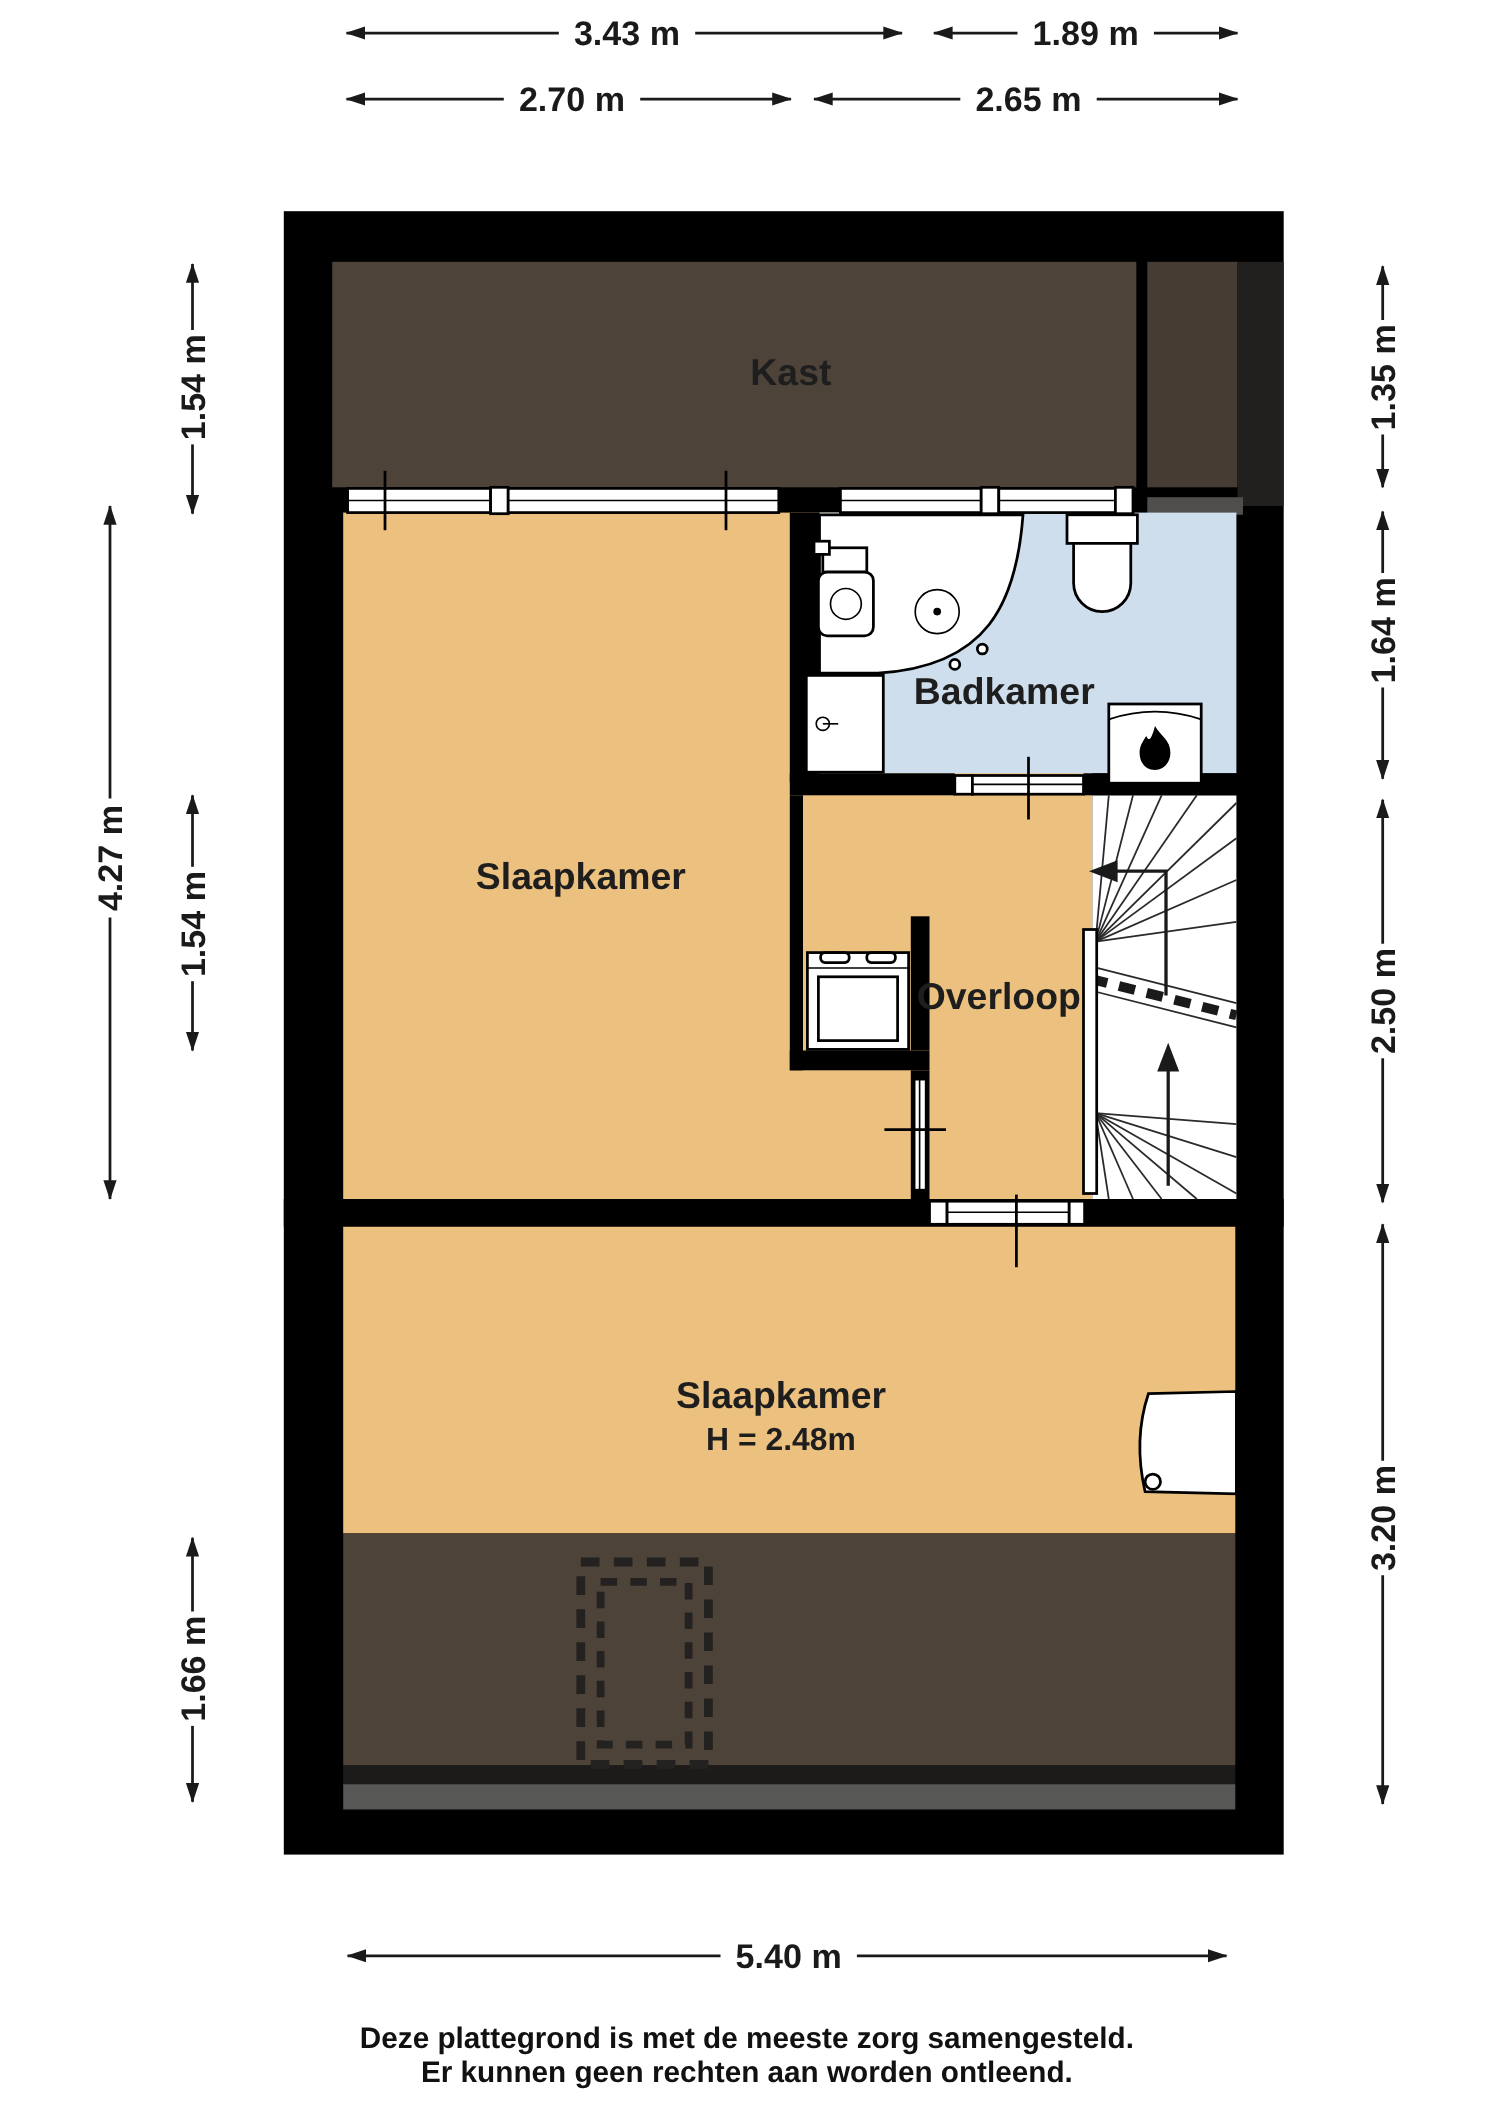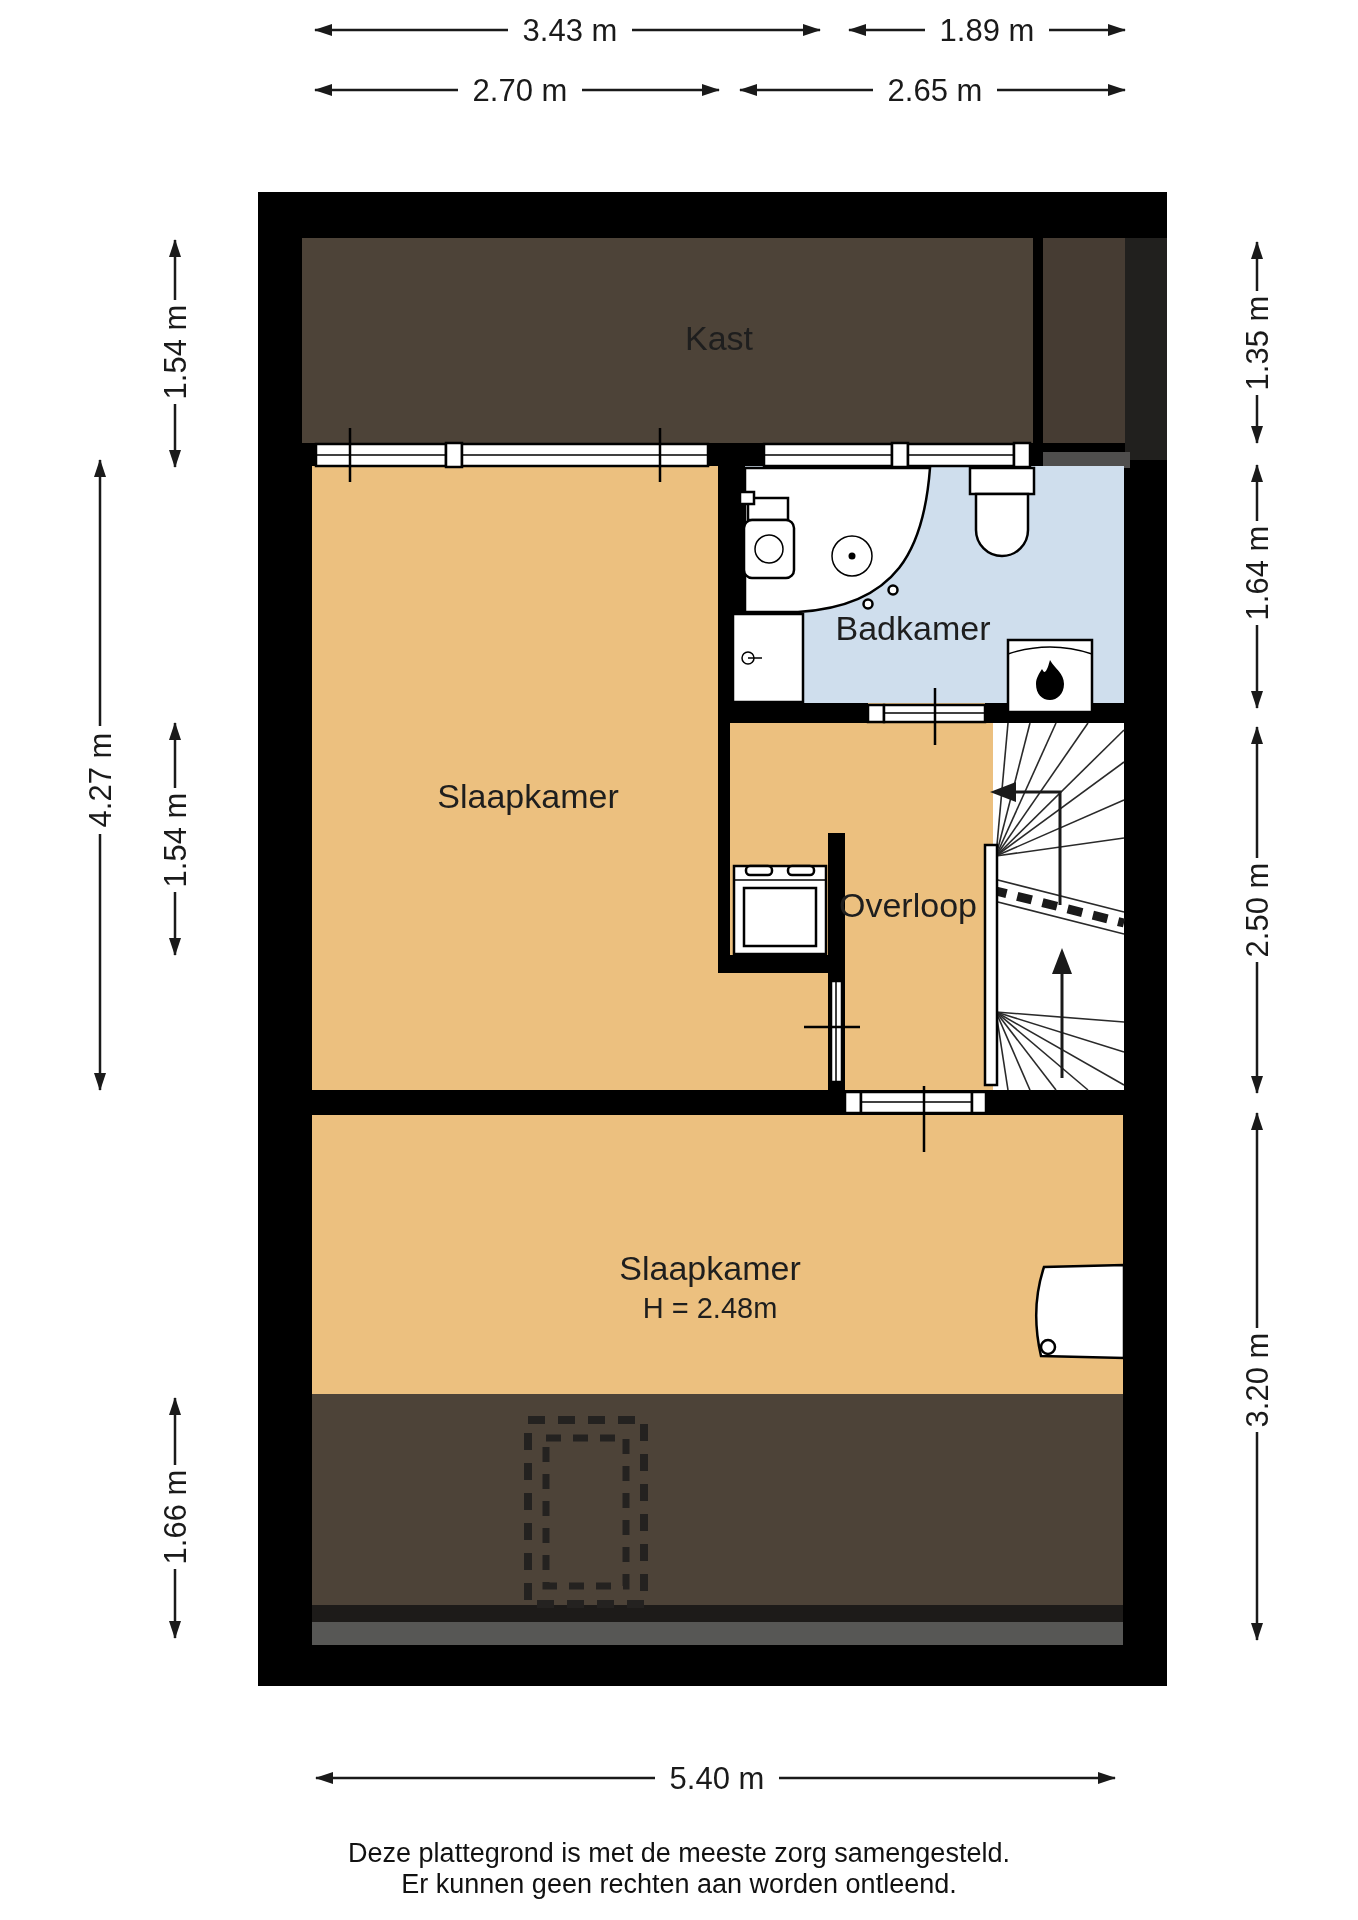--- a/index.html
+++ b/index.html
@@ -1,17 +1,17 @@
 <!DOCTYPE html>
 <html><head>
 <meta charset="utf-8">
 <style>
   html,body{margin:0;padding:0;background:#ffffff;}
   .stage{width:1358px;height:1920px;position:relative;background:#fff;
-         font-family:"Liberation Sans", sans-serif;}
+         font-family:"Liberation Sans", sans-serif;font-weight:bold;}
   svg{display:block;}
   .dimline{stroke:#1a1a1a;stroke-width:2.5;}
   .dimtext{fill:#1a1a1a;font-size:31px;font-family:"Liberation Sans",sans-serif;}
   .roomtext{fill:#1e1e1e;font-size:34px;font-family:"Liberation Sans",sans-serif;}
   .subtext{fill:#1e1e1e;font-size:29px;font-family:"Liberation Sans",sans-serif;}
   .foottext{fill:#111;font-size:27px;font-family:"Liberation Sans",sans-serif;}
   .win{fill:#fff;stroke:#000;stroke-width:2.5;}
   .winline{stroke:#000;stroke-width:1.5;}
   .tick{stroke:#000;stroke-width:2.5;}
   .fixture{fill:#fff;stroke:#000;stroke-width:2.5;}

